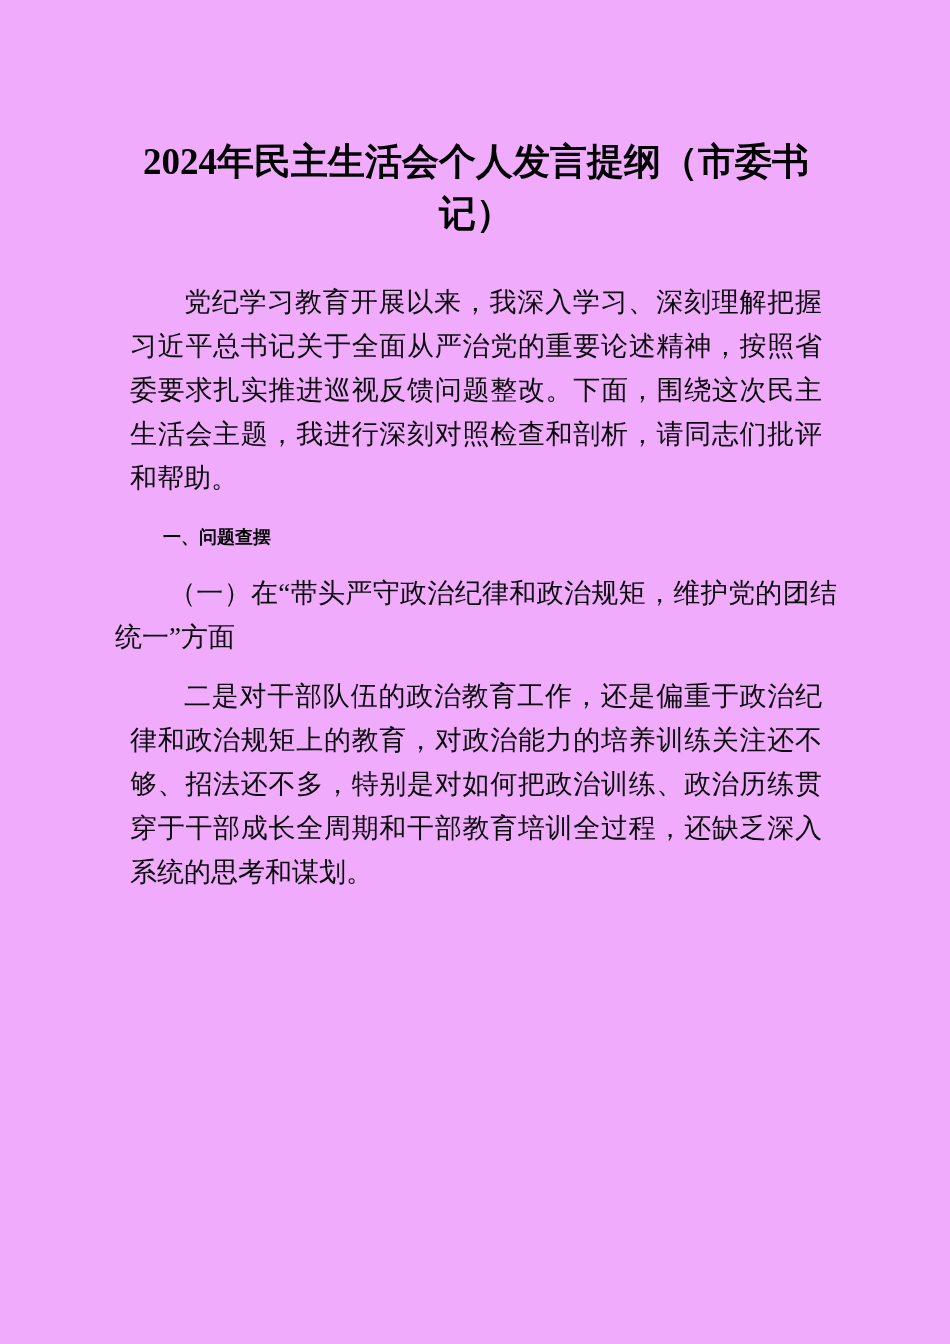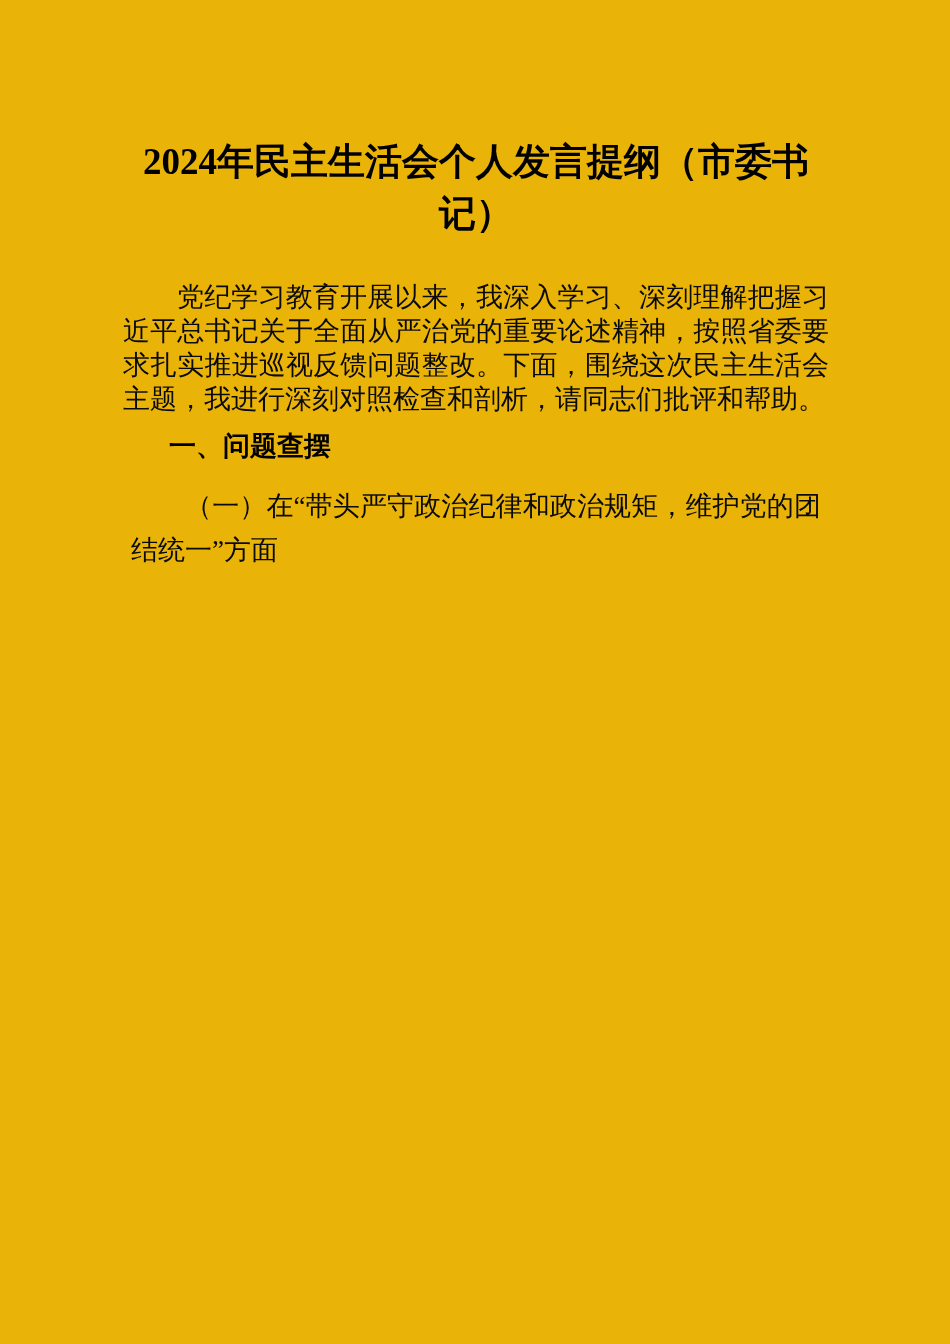--- a/index.html
+++ b/index.html
@@ -4,21 +4,21 @@
 <style>
   html, body {
     margin: 0;
     padding: 0;
     background: #ffffff;
   }
   .page {
     position: relative;
     width: 950px;
     height: 1344px;
-    background: #eab308;
+    background: #f0abfc;
     overflow: hidden;
   }
   .content {
     position: absolute;
     left: 115px;
     top: 136px;
     width: 722px;
     color: #000000;
   }
   .doc-title {
@@ -26,56 +26,57 @@
     font-weight: bold;
     font-size: 37px;
     line-height: 52px;
     text-align: center;
     color: #000000;
     margin: 0 0 40px 0;
   }
   .para {
     font-family: "Liberation Serif", "DejaVu Serif", serif;
     font-size: 27px;
-    line-height: 34px;
+    line-height: 44px;
     text-align: justify;
     text-indent: 2em;
-    margin: 8px;
+    margin: 15px;
     color: #0a0a0a;
     font-weight: normal;
   }
   .heading-bold {
     font-family: "Liberation Sans", "DejaVu Sans", sans-serif;
     font-weight: bold;
-    font-size: 27px;
+    font-size: 18px;
     line-height: 44px;
     text-indent: 2em;
-    margin: 0;
+    margin: 12px;
     color: #000000;
   }
   .subheading {
     font-family: "Liberation Serif", "DejaVu Serif", serif;
     font-size: 27px;
     line-height: 44px;
     text-align: justify;
     text-indent: 2em;
-    margin: 16px;
+    margin: 0;
     color: #0a0a0a;
     font-weight: normal;
   }
 </style>
 </head>
 <body>
 
 <div class="page">
   <div class="content">
     <h1 class="doc-title">2024年民主生活会个人发言提纲（市委书记）</h1>
 
     <p class="para">党纪学习教育开展以来，我深入学习、深刻理解把握习近平总书记关于全面从严治党的重要论述精神，按照省委要求扎实推进巡视反馈问题整改。下面，围绕这次民主生活会主题，我进行深刻对照检查和剖析，请同志们批评和帮助。</p>
 
     <p class="heading-bold">一、问题查摆</p>
 
     <p class="subheading">（一）在“带头严守政治纪律和政治规矩，维护党的团结统一”方面</p>
 
 
+    <p class="para">二是对干部队伍的政治教育工作，还是偏重于政治纪律和政治规矩上的教育，对政治能力的培养训练关注还不够、招法还不多，特别是对如何把政治训练、政治历练贯穿于干部成长全周期和干部教育培训全过程，还缺乏深入系统的思考和谋划。</p>
 
   </div>
 </div>
 
 </body></html>

